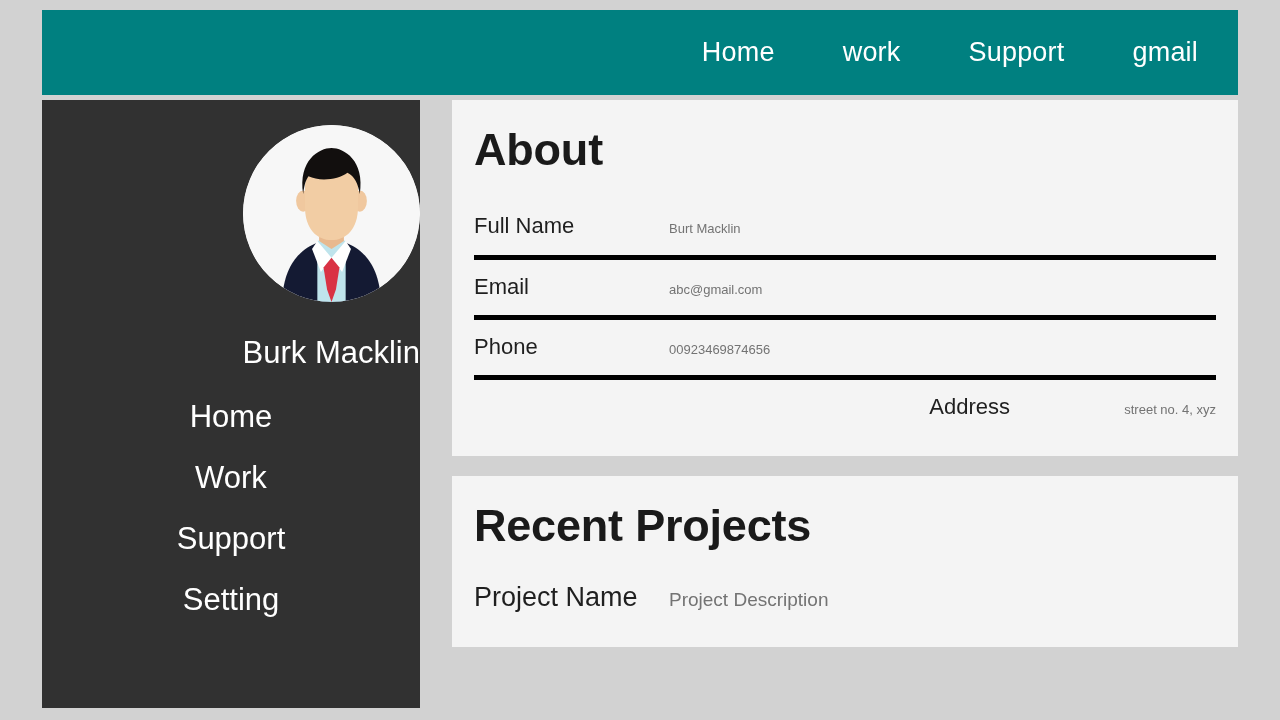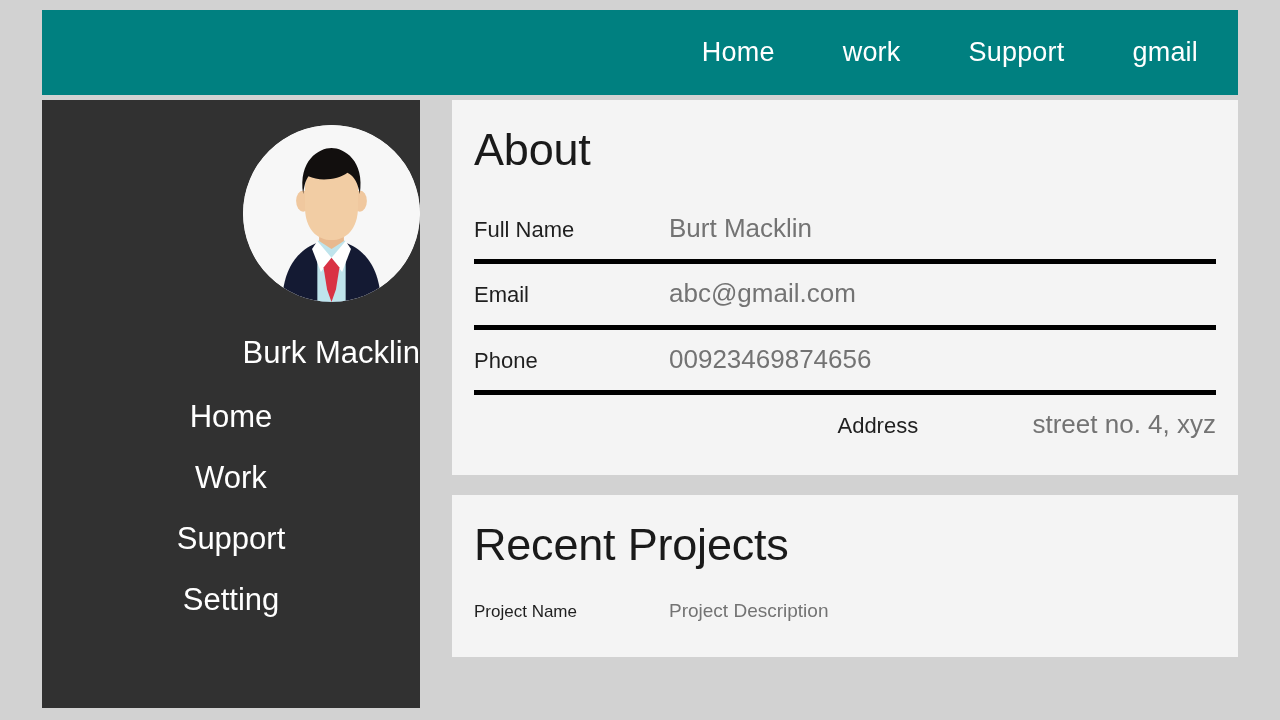--- a/index.html
+++ b/index.html
@@ -112,21 +112,21 @@
   .card {
     background: #f4f4f4;
     width: 100%;
     padding: 26px 22px 20px 22px;
   }
 
   .card + .card { margin-top: 20px; }
 
   .card-title {
     font-size: 45px;
-    font-weight: 400;
+    font-weight: 700;
     color: #1a1a1a;
     line-height: 1.05;
     margin-bottom: 26px;
     letter-spacing: -0.2px;
   }
 
   .info-row {
     display: flex;
     align-items: baseline;
     padding: 14px 0 15px 0;
@@ -136,31 +136,31 @@
 
   .info-label {
     width: 195px;
     flex: none;
     font-size: 22px;
     color: #1f1f1f;
     line-height: 1.2;
   }
 
   .info-value {
-    font-size: 26px;
+    font-size: 13px;
     color: #737373;
     line-height: 1.2;
   }
 
   .project-row {
     display: flex;
     align-items: baseline;
     padding: 6px 0 14px 0;
   }
-  .project-row .info-label { font-size: 17px; width: 195px; }
+  .project-row .info-label { font-size: 27px; width: 195px; }
   .project-row .info-value { font-size: 19px; }
 </style>
 </head>
 <body>
 
 <div class="page">
 
   <nav class="topbar">
     <a class="nav-link" href="#">Home</a>
     <a class="nav-link" href="#">work</a>

